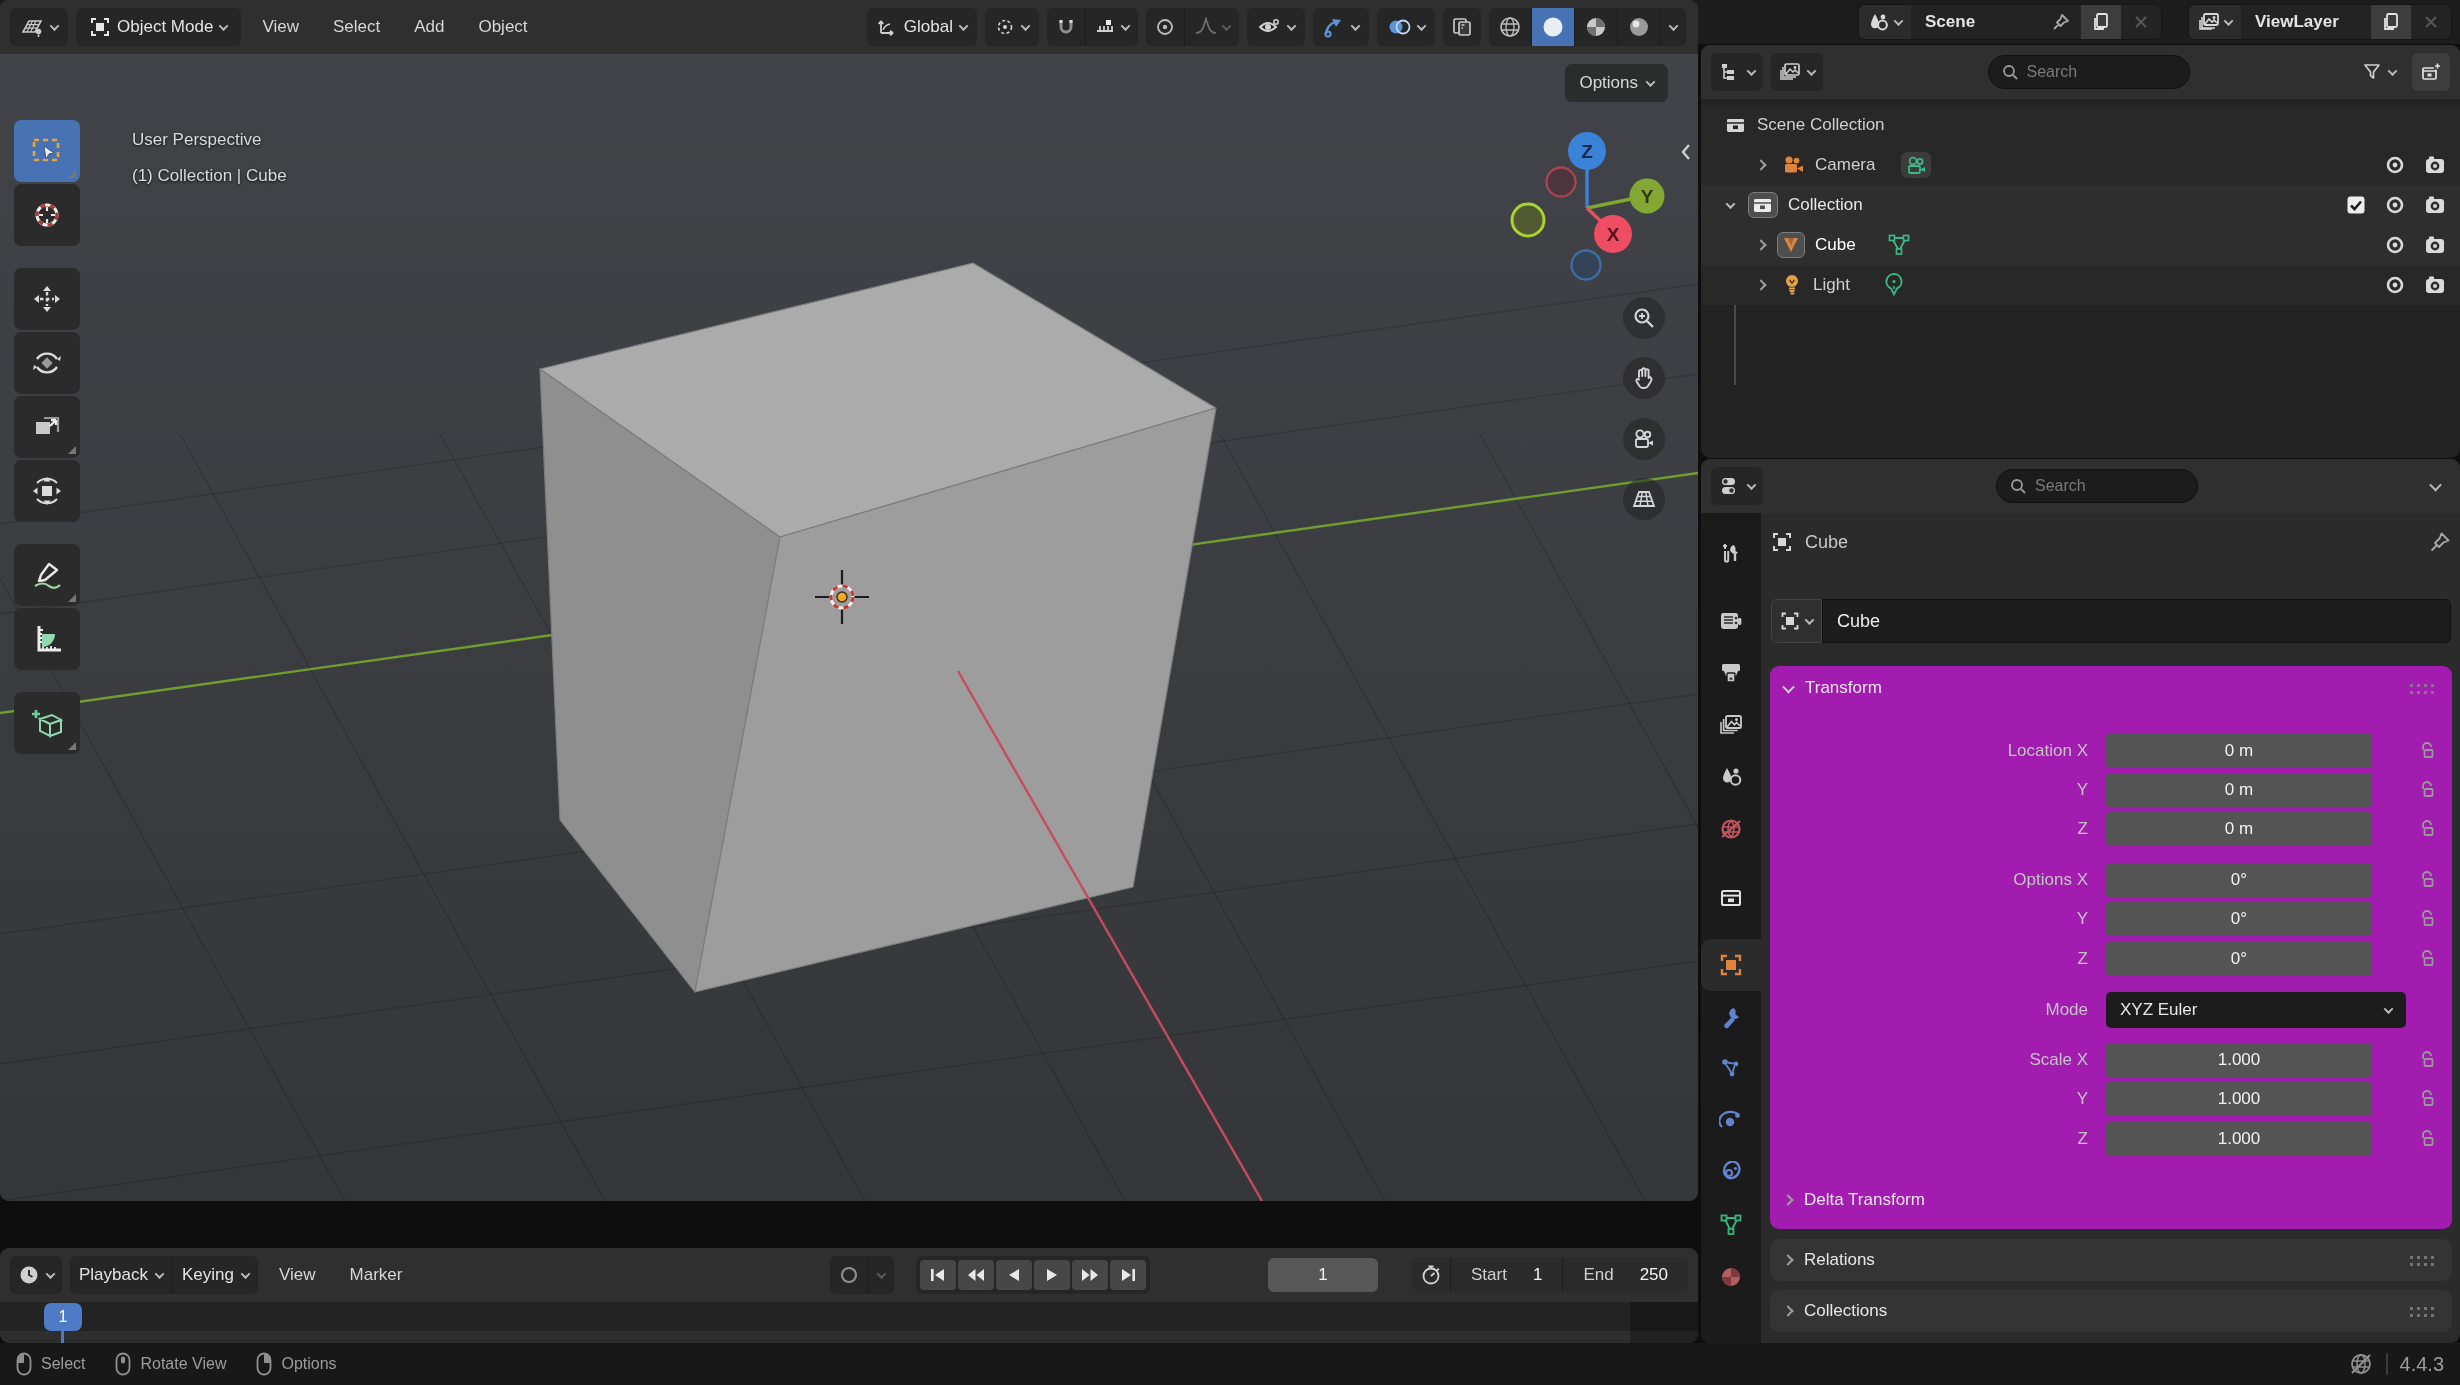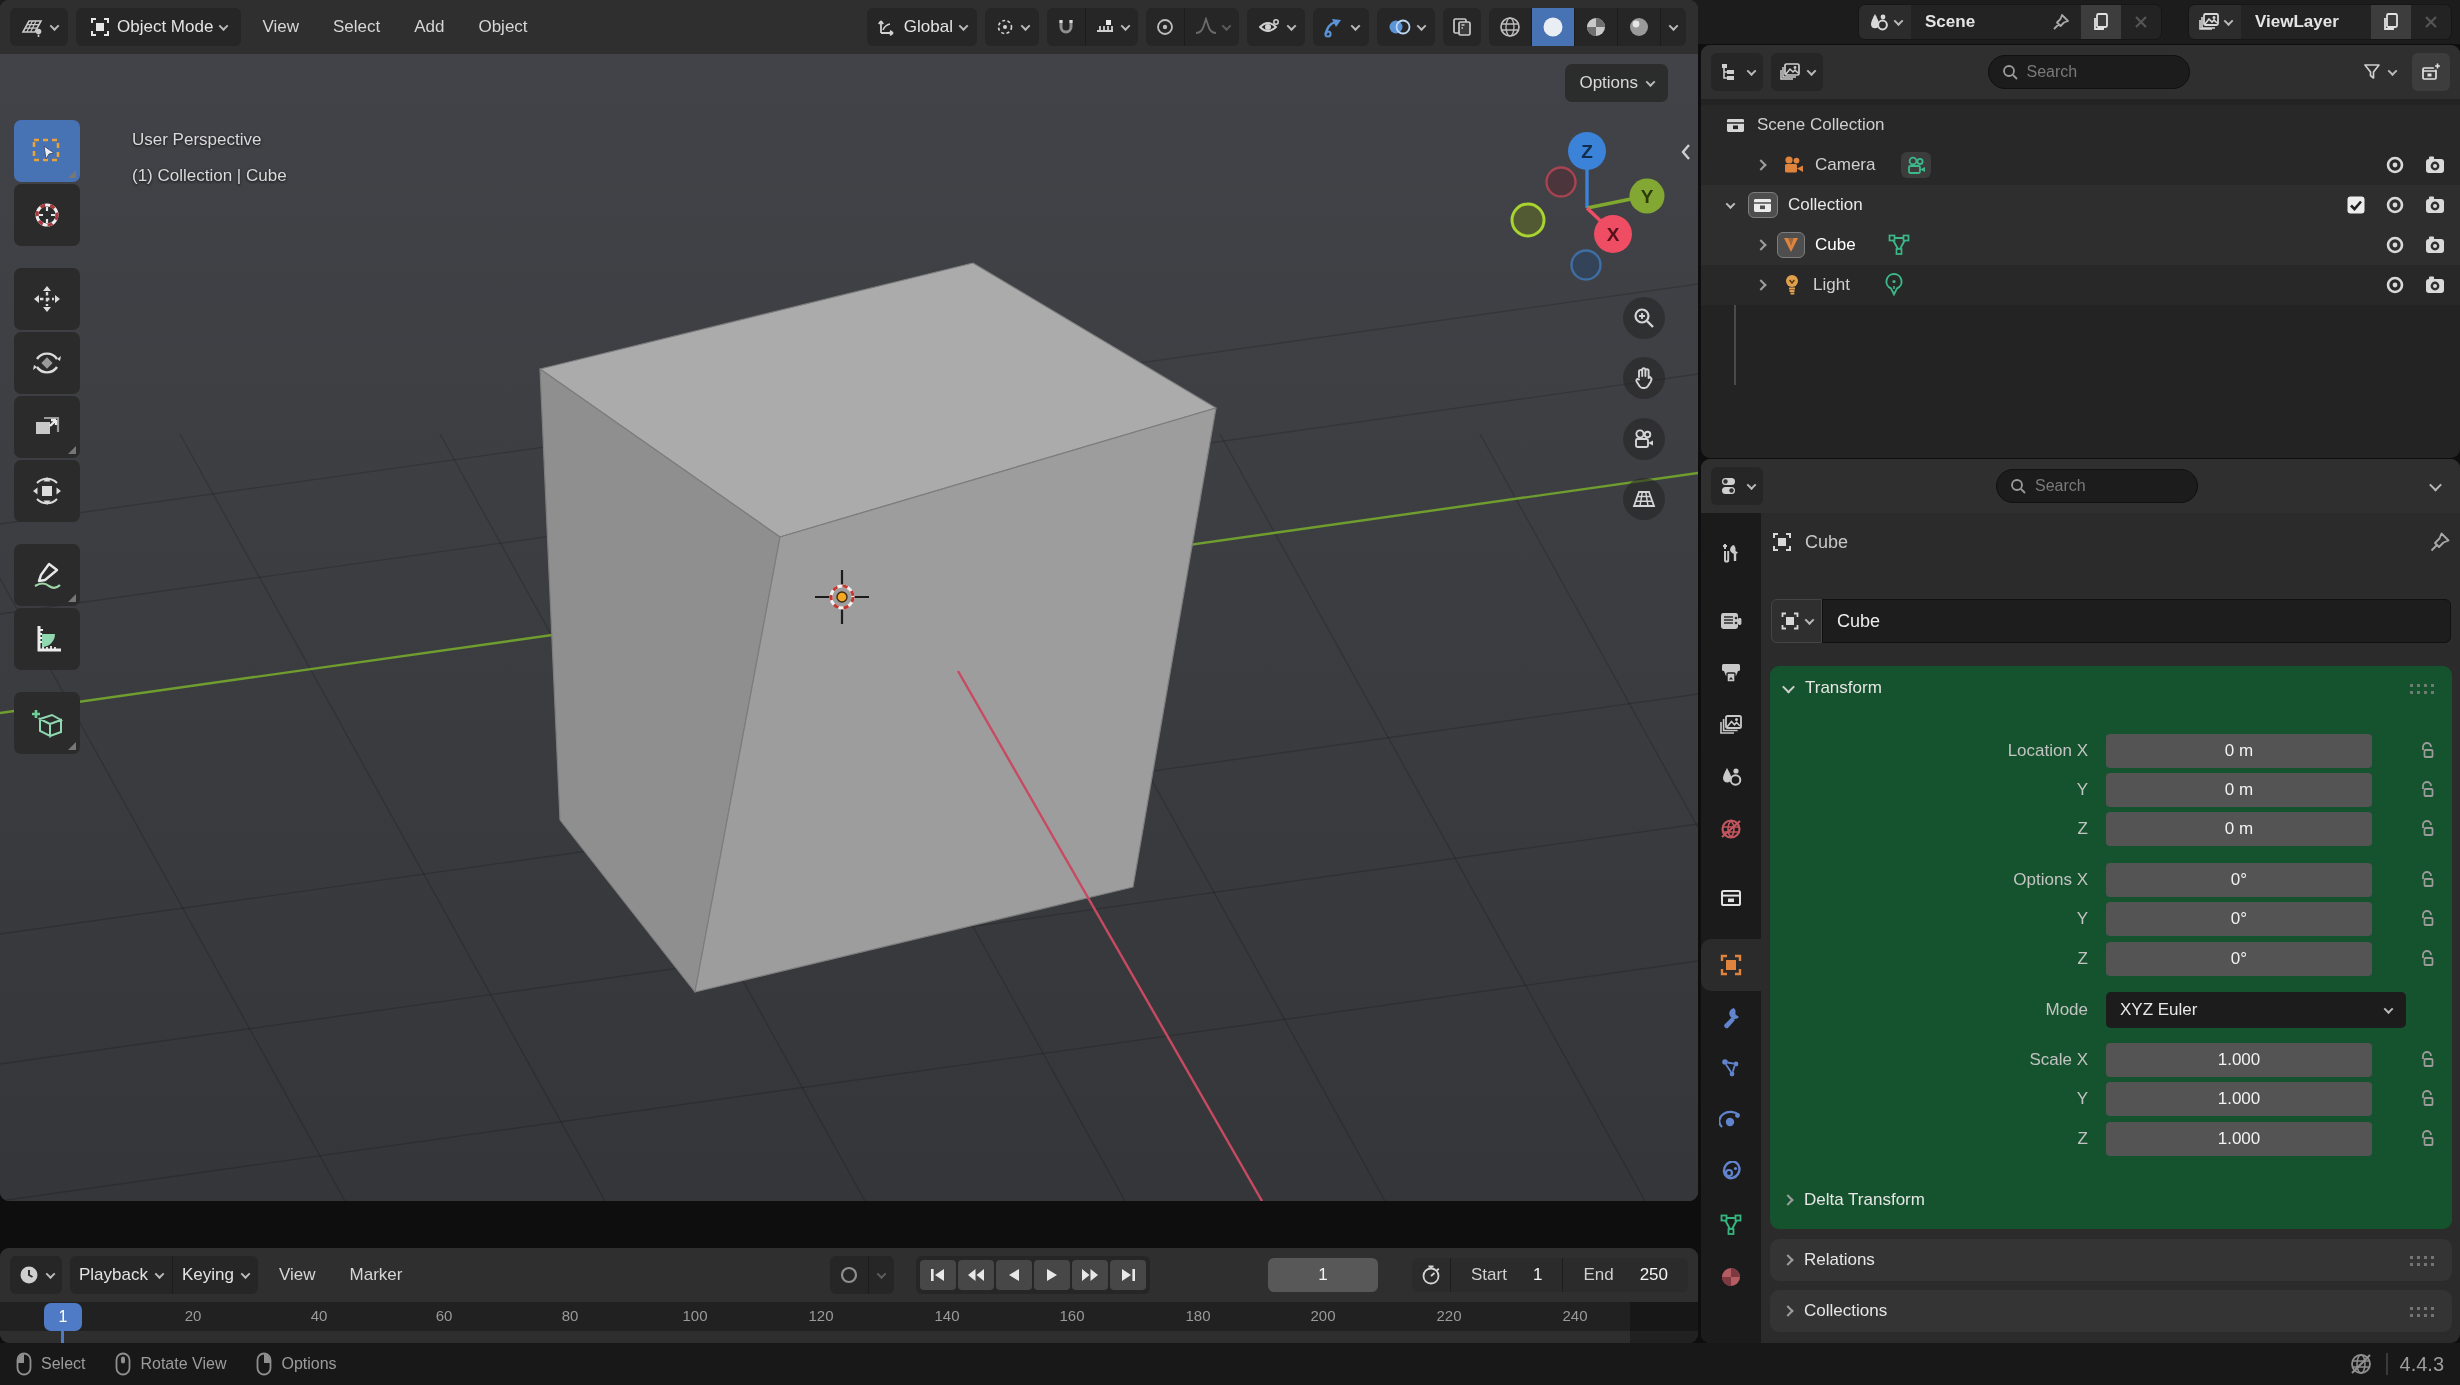--- a/index.html
+++ b/index.html
@@ -83,21 +83,21 @@
   .guide-line { position:absolute; left:33px; top:140px; width:2px; height:146px; background:#4a4a4a; }
 
   
   #props { left:1701px; top:459px; width:759px; height:884px; background:#2b2b2b; }
   #props-rail { position:absolute; left:0; top:54px; width:60px; height:830px; background:#1b1b1b;
                 display:flex; flex-direction:column; align-items:center; padding-top:14px; }
   .rail-tab { width:60px; height:52px; display:flex; align-items:center; justify-content:center; flex:0 0 auto; }
   .rail-tab.active { background:#2b2b2b; border-radius:10px 0 0 10px; }
   .rail-gap { height:16px; flex:0 0 auto; }
   .p-label { color:#c8c8c8; font-size:17px; }
-  .p-panel { position:absolute; left:69px; width:682px; background:#14532d; border-radius:9px; }
+  .p-panel { position:absolute; left:69px; width:682px; background:#a21caf; border-radius:9px; }
   .panel-hdr { display:flex; align-items:center; gap:12px; padding:0 14px; height:44px; color:#e6e6e6; font-size:17px; }
   .t-row { position:absolute; height:34px; display:flex; align-items:center; }
   .t-label { position:absolute; right:364px; text-align:right; color:#c3c3c3; font-size:17px; white-space:nowrap; }
   .t-field { position:absolute; left:336px; width:266px; height:34px; background:#545454; border-radius:4px;
              color:#f2f2f2; font-size:17px; display:flex; align-items:center; justify-content:center; }
   .t-drop { position:absolute; left:336px; width:300px; height:36px; background:#1c1c1c; border-radius:5px;
             color:#e8e8e8; font-size:17px; display:flex; align-items:center; padding:0 14px; }
   .t-lock { position:absolute; left:648px; }
   .t-dot { position:absolute; left:702px; }
 
@@ -1085,34 +1085,20 @@
         <span class="val">1</span>
       </div>
       <div class="range-cell" style="border-left:1px solid #1d1d1d; border-radius:0 6px 6px 0;">
         <span class="lab">End</span>
         <span class="val">250</span>
       </div>
     </div>
   </div>
 
   <div class="tl-body">
-    <div class="tl-ruler">
-      <span class="tick" style="left:193px;">20</span>
-      <span class="tick" style="left:319px;">40</span>
-      <span class="tick" style="left:444px;">60</span>
-      <span class="tick" style="left:570px;">80</span>
-      <span class="tick" style="left:695px;">100</span>
-      <span class="tick" style="left:821px;">120</span>
-      <span class="tick" style="left:947px;">140</span>
-      <span class="tick" style="left:1072px;">160</span>
-      <span class="tick" style="left:1198px;">180</span>
-      <span class="tick" style="left:1323px;">200</span>
-      <span class="tick" style="left:1449px;">220</span>
-      <span class="tick" style="left:1575px;">240</span>
-    </div>
     <div class="tl-band"></div>
     <div class="tl-dark"></div>
     <div class="playhead-stem"></div>
     <div class="playhead">1</div>
   </div>
 </div>
 
 <div id="statusbar" class="abs">
   <div class="hint">
     <svg width="16" height="24" viewBox="0 0 16 24">

